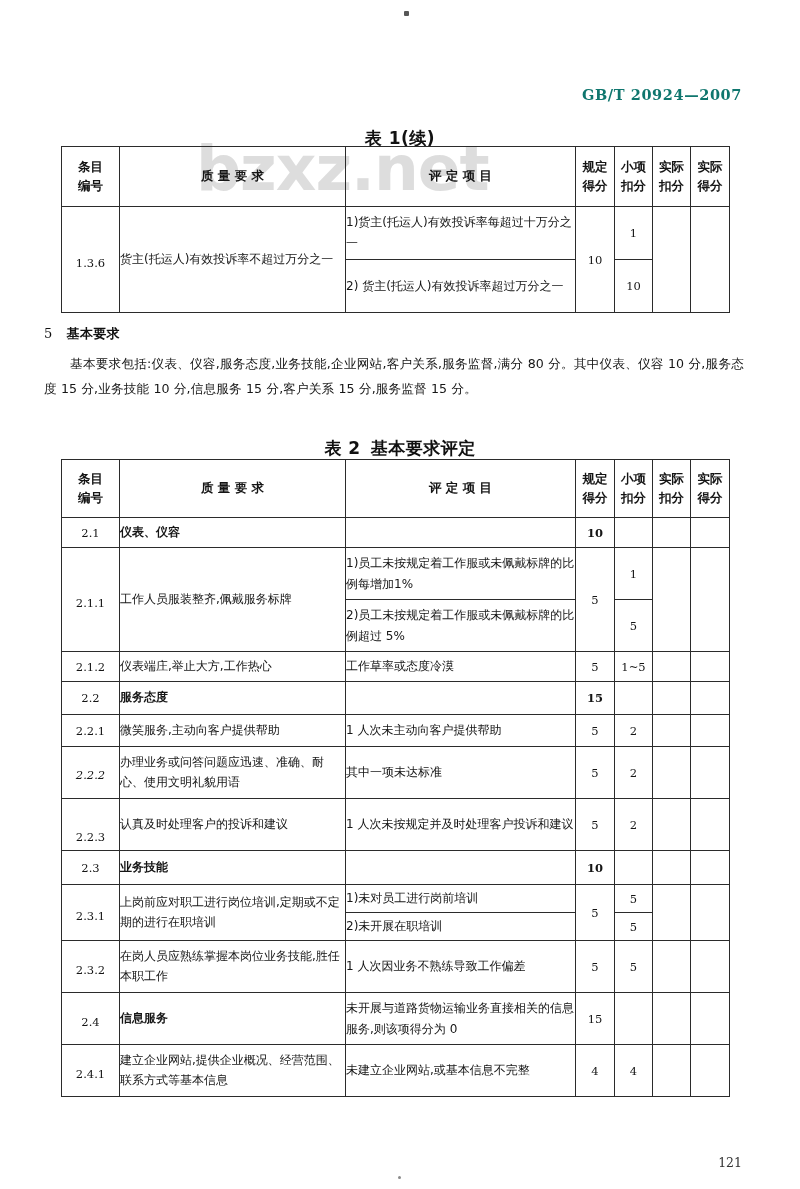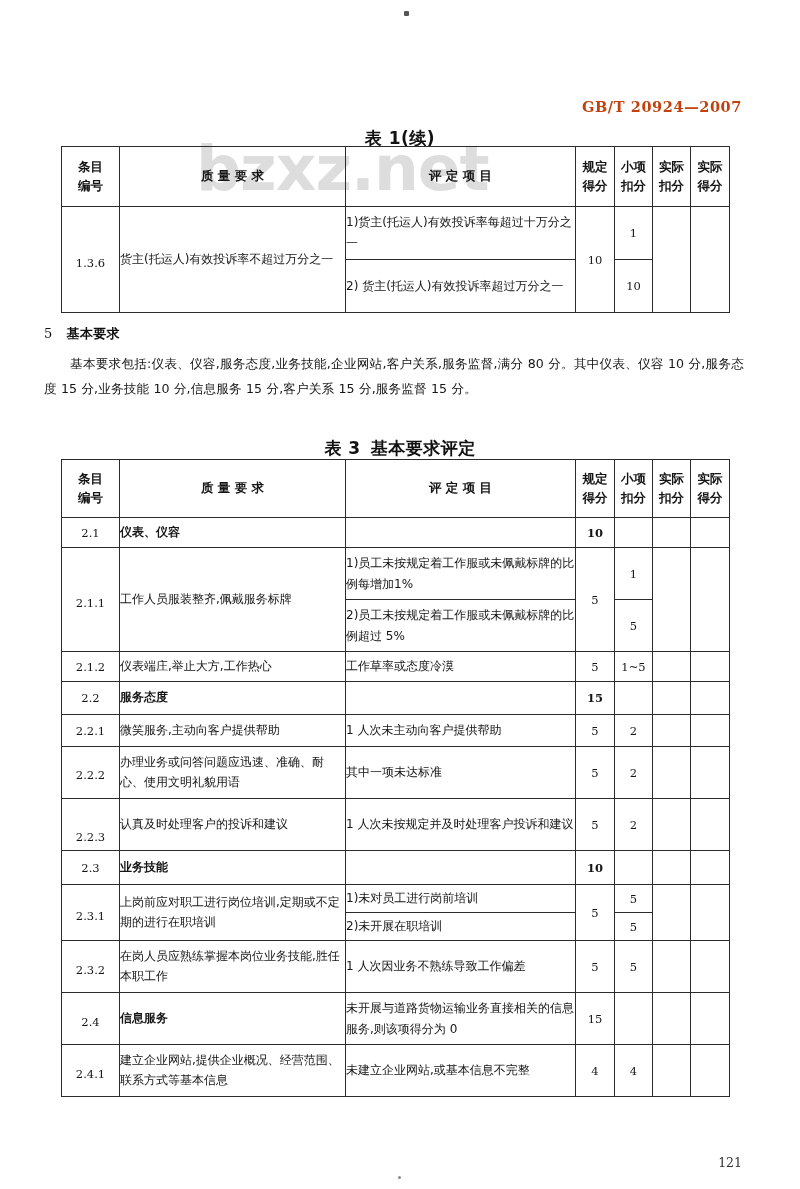--- a/index.html
+++ b/index.html
@@ -45,22 +45,21 @@
 
   
   .std-header {
     position: absolute;
     right: 58px;
     top: 86px;
     font-family: "DejaVu Serif", "Liberation Serif", serif;
     font-weight: bold;
     font-size: 14.5px;
     letter-spacing: .6px;
-    color: #c2410c;
-    margin-top: 12px;
+    color: #0f766e;
   }
 
   
   .page-number {
     position: absolute;
     right: 58px;
     top: 1155px;
     font-family: "DejaVu Serif", "Liberation Serif", serif;
     font-size: 12.5px;
     color: #333;
@@ -226,21 +225,21 @@
   <div class="sec-heading" style="left:44px; top:325px;">
     <span class="sec-no">5</span><span>基本要求</span>
   </div>
 
   <div class="para" style="left:44px; top:352px; width:700px;">
     <span class="ind"></span><span>基本要求包括:仪表、仪容,服务态度,业务技能,企业网站,客户关系,服务监督,满分 80 分。其中仪表、仪容 10 分,服务态度 15 分,业务技能 10 分,信息服务 15 分,客户关系 15 分,服务监督 15 分。</span>
   </div>
 
 
   <div class="tbl-caption" style="top:437px;">
-    <span>表 3</span><span class="cap-gap"></span><span>基本要求评定</span>
+    <span>表 2</span><span class="cap-gap"></span><span>基本要求评定</span>
   </div>
 
   <table class="eval" style="left:61px; top:459px; width:668px;">
     <colgroup>
       <col class="w-no">
         <col class="w-req">
         <col class="w-item">
       <col class="w-s1">
         <col class="w-s2">
         <col class="w-s3">
@@ -322,21 +321,21 @@
         <td class="c-num">2.2.1</td>
         <td class="c-req indent-req">微笑服务,主动向客户提供帮助</td>
         <td class="c-item">1 人次未主动向客户提供帮助</td>
         <td class="c-score">5</td>
         <td class="c-score">2</td>
         <td class="c-score"></td>
         <td class="c-score"></td>
       </tr>
 
       <tr style="height:52px;">
-        <td class="c-num cell-top" style="padding-top:4px;">2.2.2</td>
+        <td class="c-num cell-top" style="padding-top:4px;font-style:italic;">2.2.2</td>
         <td class="c-req cell-top indent-req">办理业务或问答问题应迅速、准确、耐心、使用文明礼貌用语</td>
         <td class="c-item cell-top">其中一项未达标准</td>
         <td class="c-score">5</td>
         <td class="c-score">2</td>
         <td class="c-score"></td>
         <td class="c-score"></td>
       </tr>
 
       <tr style="height:52px;">
         <td class="c-num cell-top" style="padding-top:24px;">2.2.3</td>

